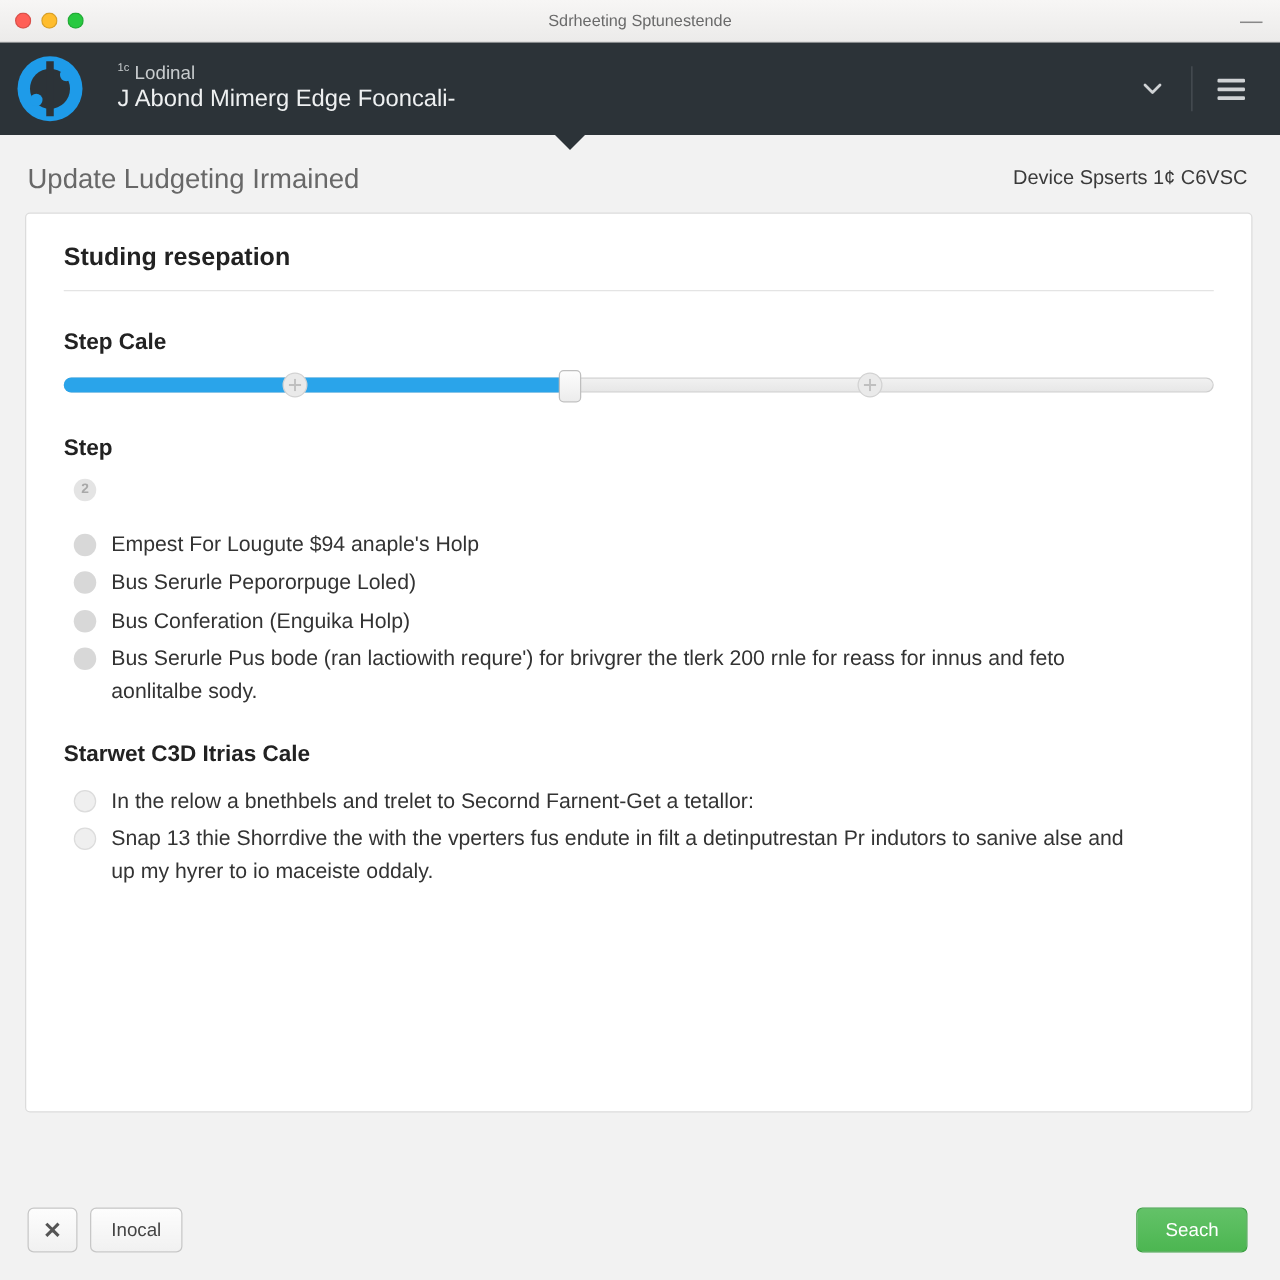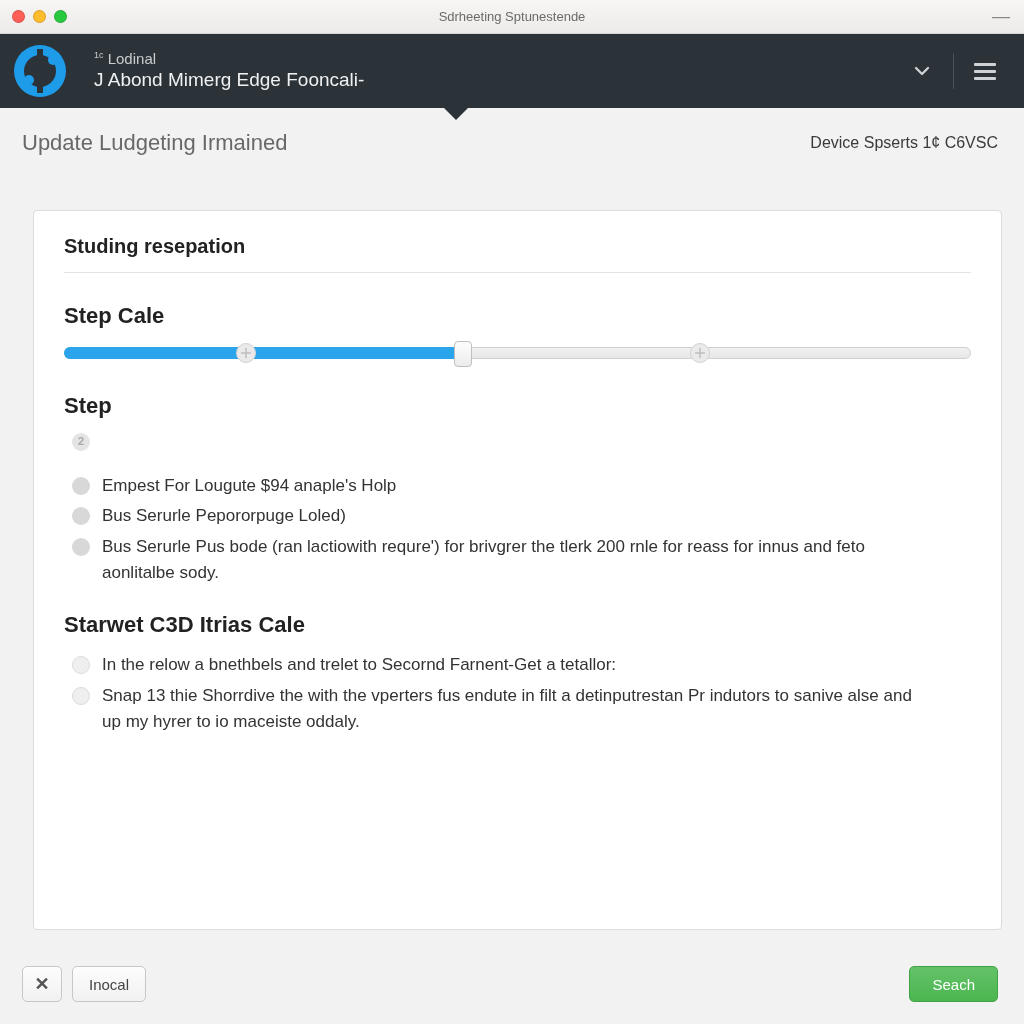--- a/index.html
+++ b/index.html
@@ -30,25 +30,25 @@
   .chevron-down{ width:18px; height:18px; }
   .hamburger{ display:flex; flex-direction:column; gap:4px;}
   .hamburger span{ display:block; width:22px; height:3px; background:#d0d3d5; border-radius:1px;}
   .pointer-notch{ position:absolute; top:74px; left:444px; width:0; height:0; border-left:12px solid transparent; border-right:12px solid transparent; border-top:12px solid #2c3338; z-index:5;}
 
   
   .subheader{ display:flex; align-items:center; padding:22px 26px 14px 22px; font-size:22px; color:#686868;}
   .subheader .right{ margin-left:auto; font-size:16px; color:#3a3a3a;}
 
   
-  .card-wrap{ padding: 0 22px 0 33px; flex:1;margin-top:40px; }
+  .card-wrap{ padding: 0 22px 0 20px; flex:1; }
   .card{ background:#fff; border:1px solid #dcdcdc; border-radius:4px; padding:24px 30px 30px 30px; height:720px;}
   .card-title{ font-size:20px; font-weight:600; color:#222; padding-bottom:14px; border-bottom:1px solid #e4e4e4; margin-bottom:30px;}
 
-  .field-label{ font-size:22px; font-weight:600; color:#222; margin-bottom:10px;}
+  .field-label{ font-size:18px; font-weight:600; color:#222; margin-bottom:10px;}
 
   
   .slider{ position:relative; height:26px; margin-bottom:28px;}
   .slider-track{ position:absolute; left:0; right:0; top:8px; height:12px; background:linear-gradient(#f1f1f1,#e7e7e7); border:1px solid #cfcfcf; border-radius:7px;}
   .slider-fill{ position:absolute; left:0; top:8px; height:12px; width:44%; background:#2aa4ea; border-radius:7px 0 0 7px;}
   .slider-thumb{ position:absolute; top:2px; width:18px; height:26px; background:linear-gradient(#fdfdfd,#ececec); border:1px solid #bfbfbf; border-radius:4px; cursor:grab;}
   .slider-thumb.main{ left:43%; }
   .slider-tick{ position:absolute; top:4px; width:20px; height:20px; border-radius:50%; background:#eaeaea; border:1px solid #d2d2d2; display:flex; align-items:center; justify-content:center;}
   .slider-tick svg{ width:10px; height:10px; fill:#bfbfbf;}
   .tick-a{ left:19%;} .tick-b{ left:69%;}
@@ -147,20 +147,24 @@
         <li>
             <span class="b-circ b-grey"></span>
             <span class="li-text">Empest For Lougute $94 anaple's Holp</span>
           </li>
         <li>
             <span class="b-circ b-grey"></span>
             <span class="li-text">Bus Serurle Pepororpuge Loled)</span>
           </li>
         <li>
             <span class="b-circ b-grey"></span>
+            <span class="li-text">Bus Conferation (Enguika Holp)</span>
+          </li>
+        <li>
+            <span class="b-circ b-grey"></span>
             <span class="li-text">Bus Serurle Pus bode (ran lactiowith requre') for brivgrer the tlerk 200 rnle for reass for innus and feto aonlitalbe sody.</span>
           </li>
       </ul>
     </div>
 
     <div class="field-label">Starwet C3D Itrias Cale</div>
     <ul class="bullet-list" style="margin-top:14px;">
       <li>
           <span class="b-circ b-light"></span>
           <span class="li-text">In the relow a bnethbels and trelet to Secornd Farnent-Get a tetallor:</span>

